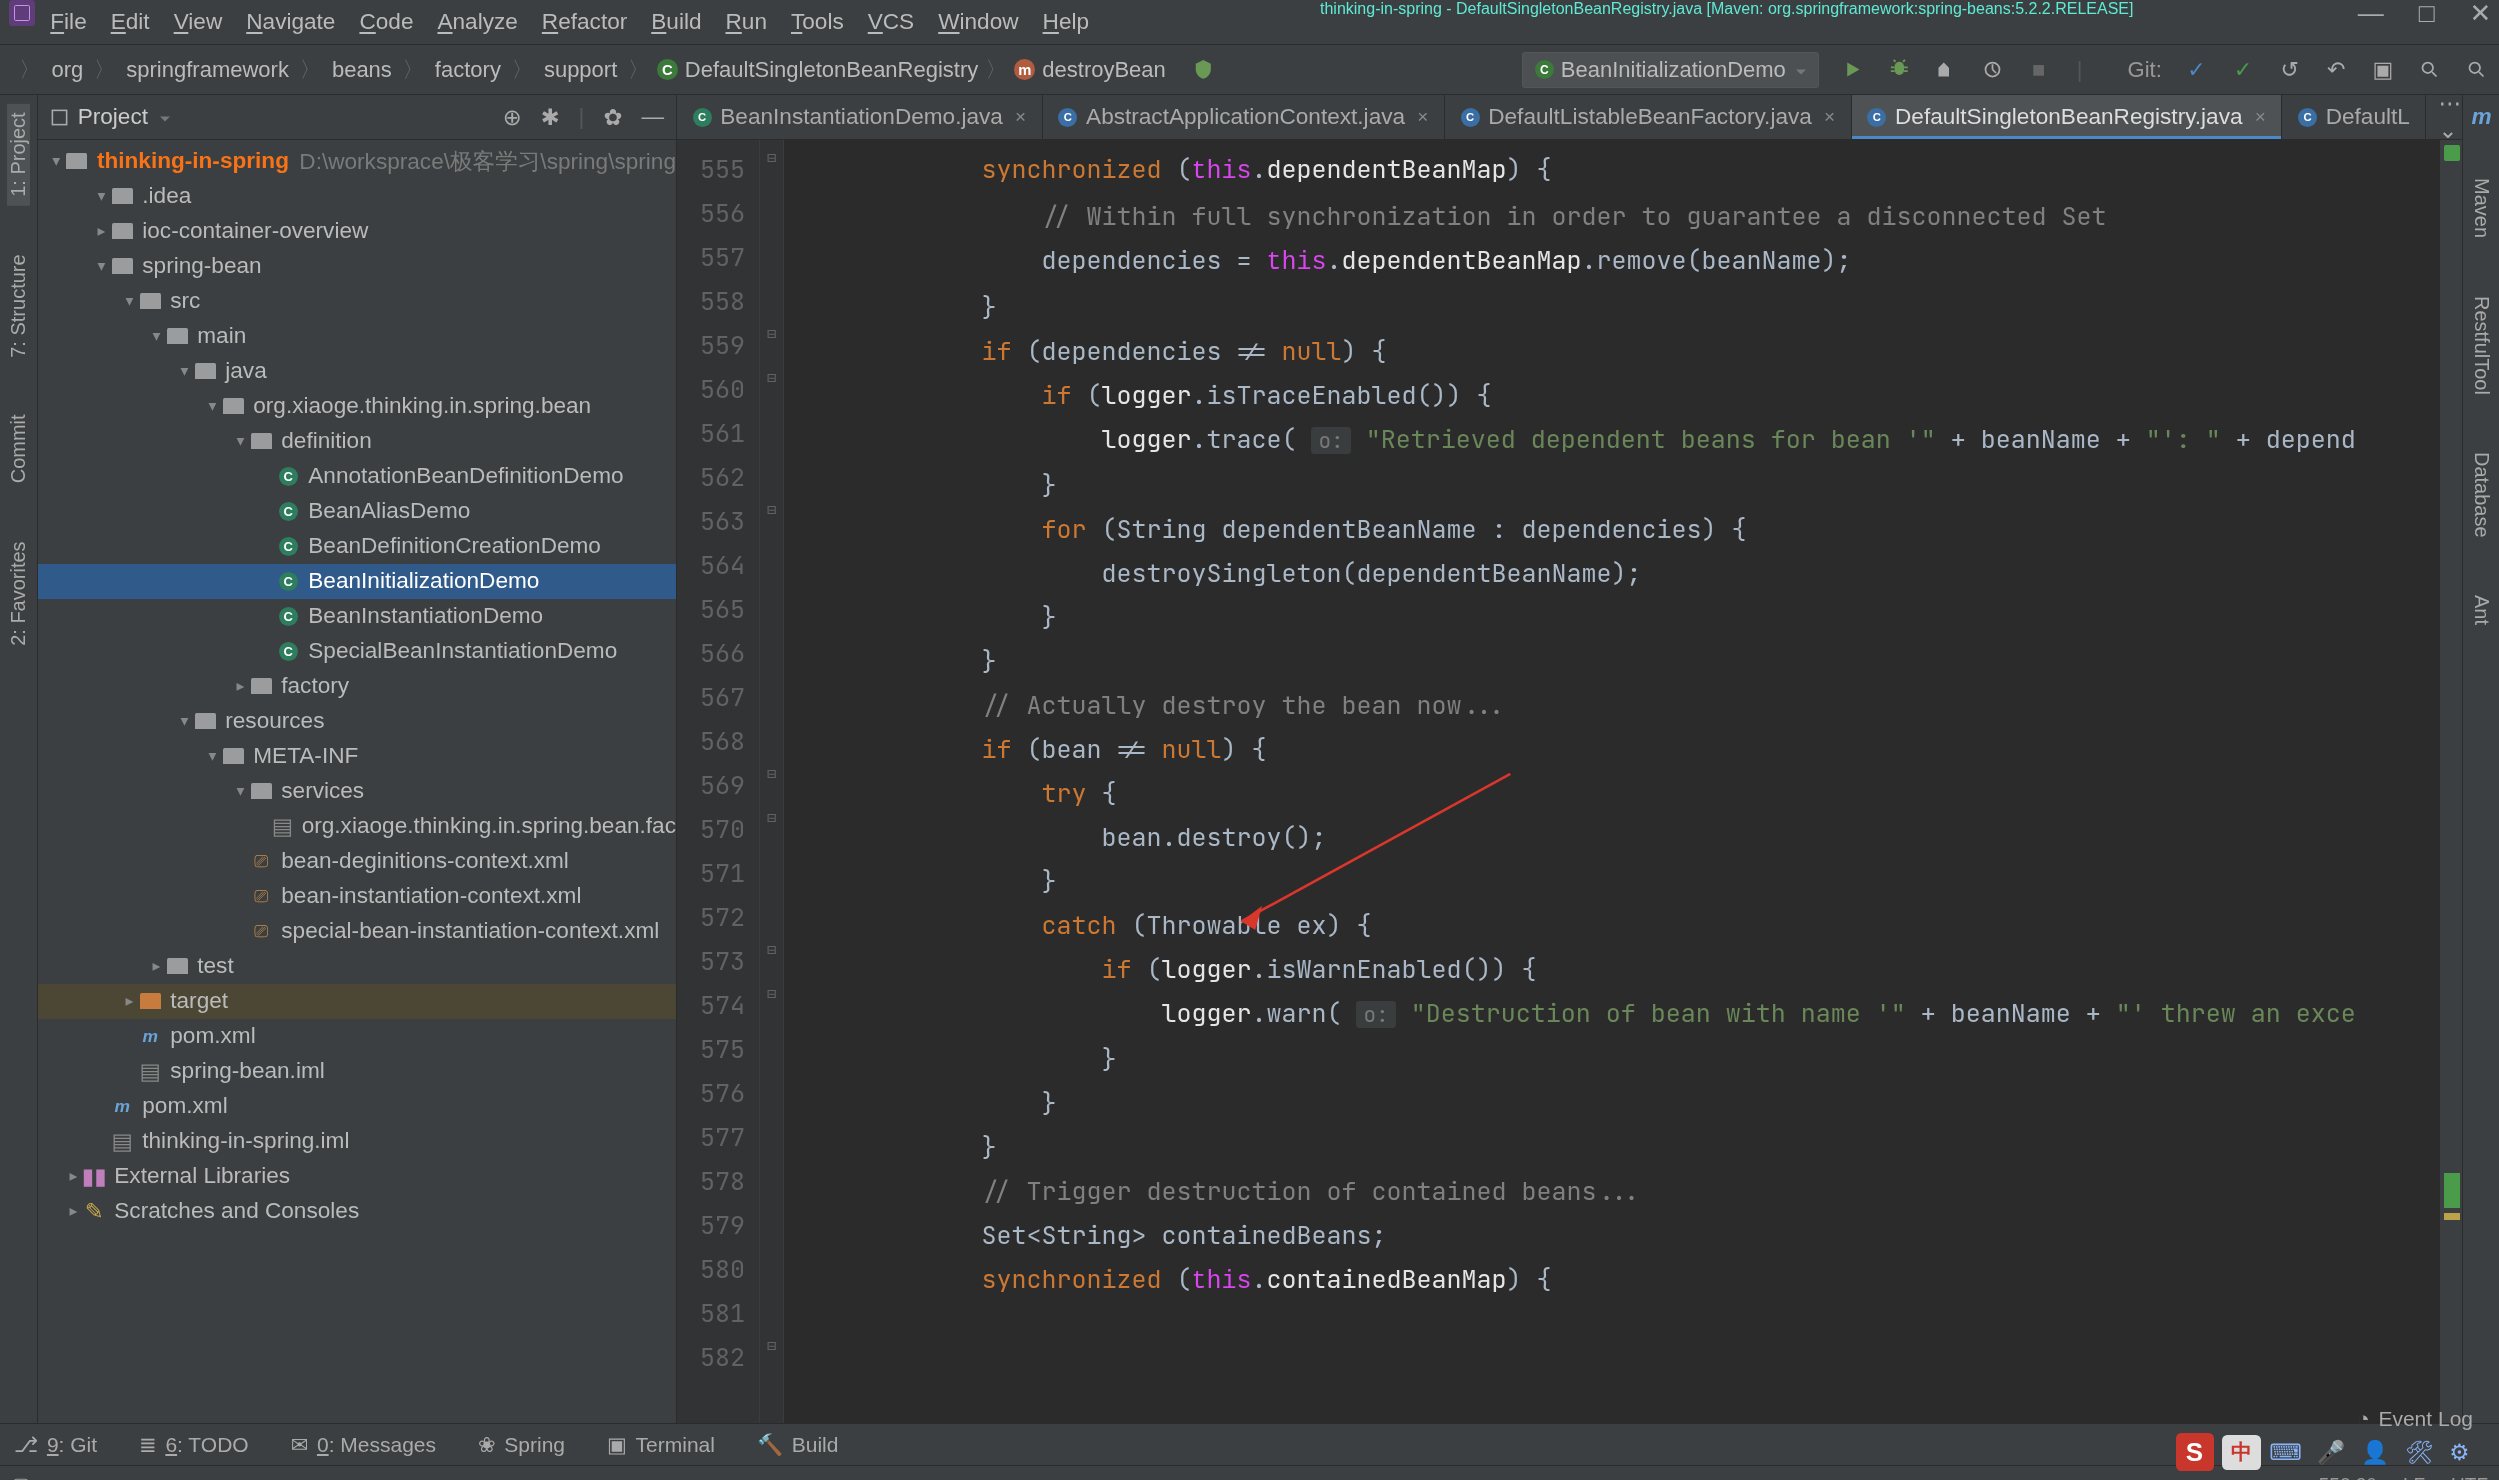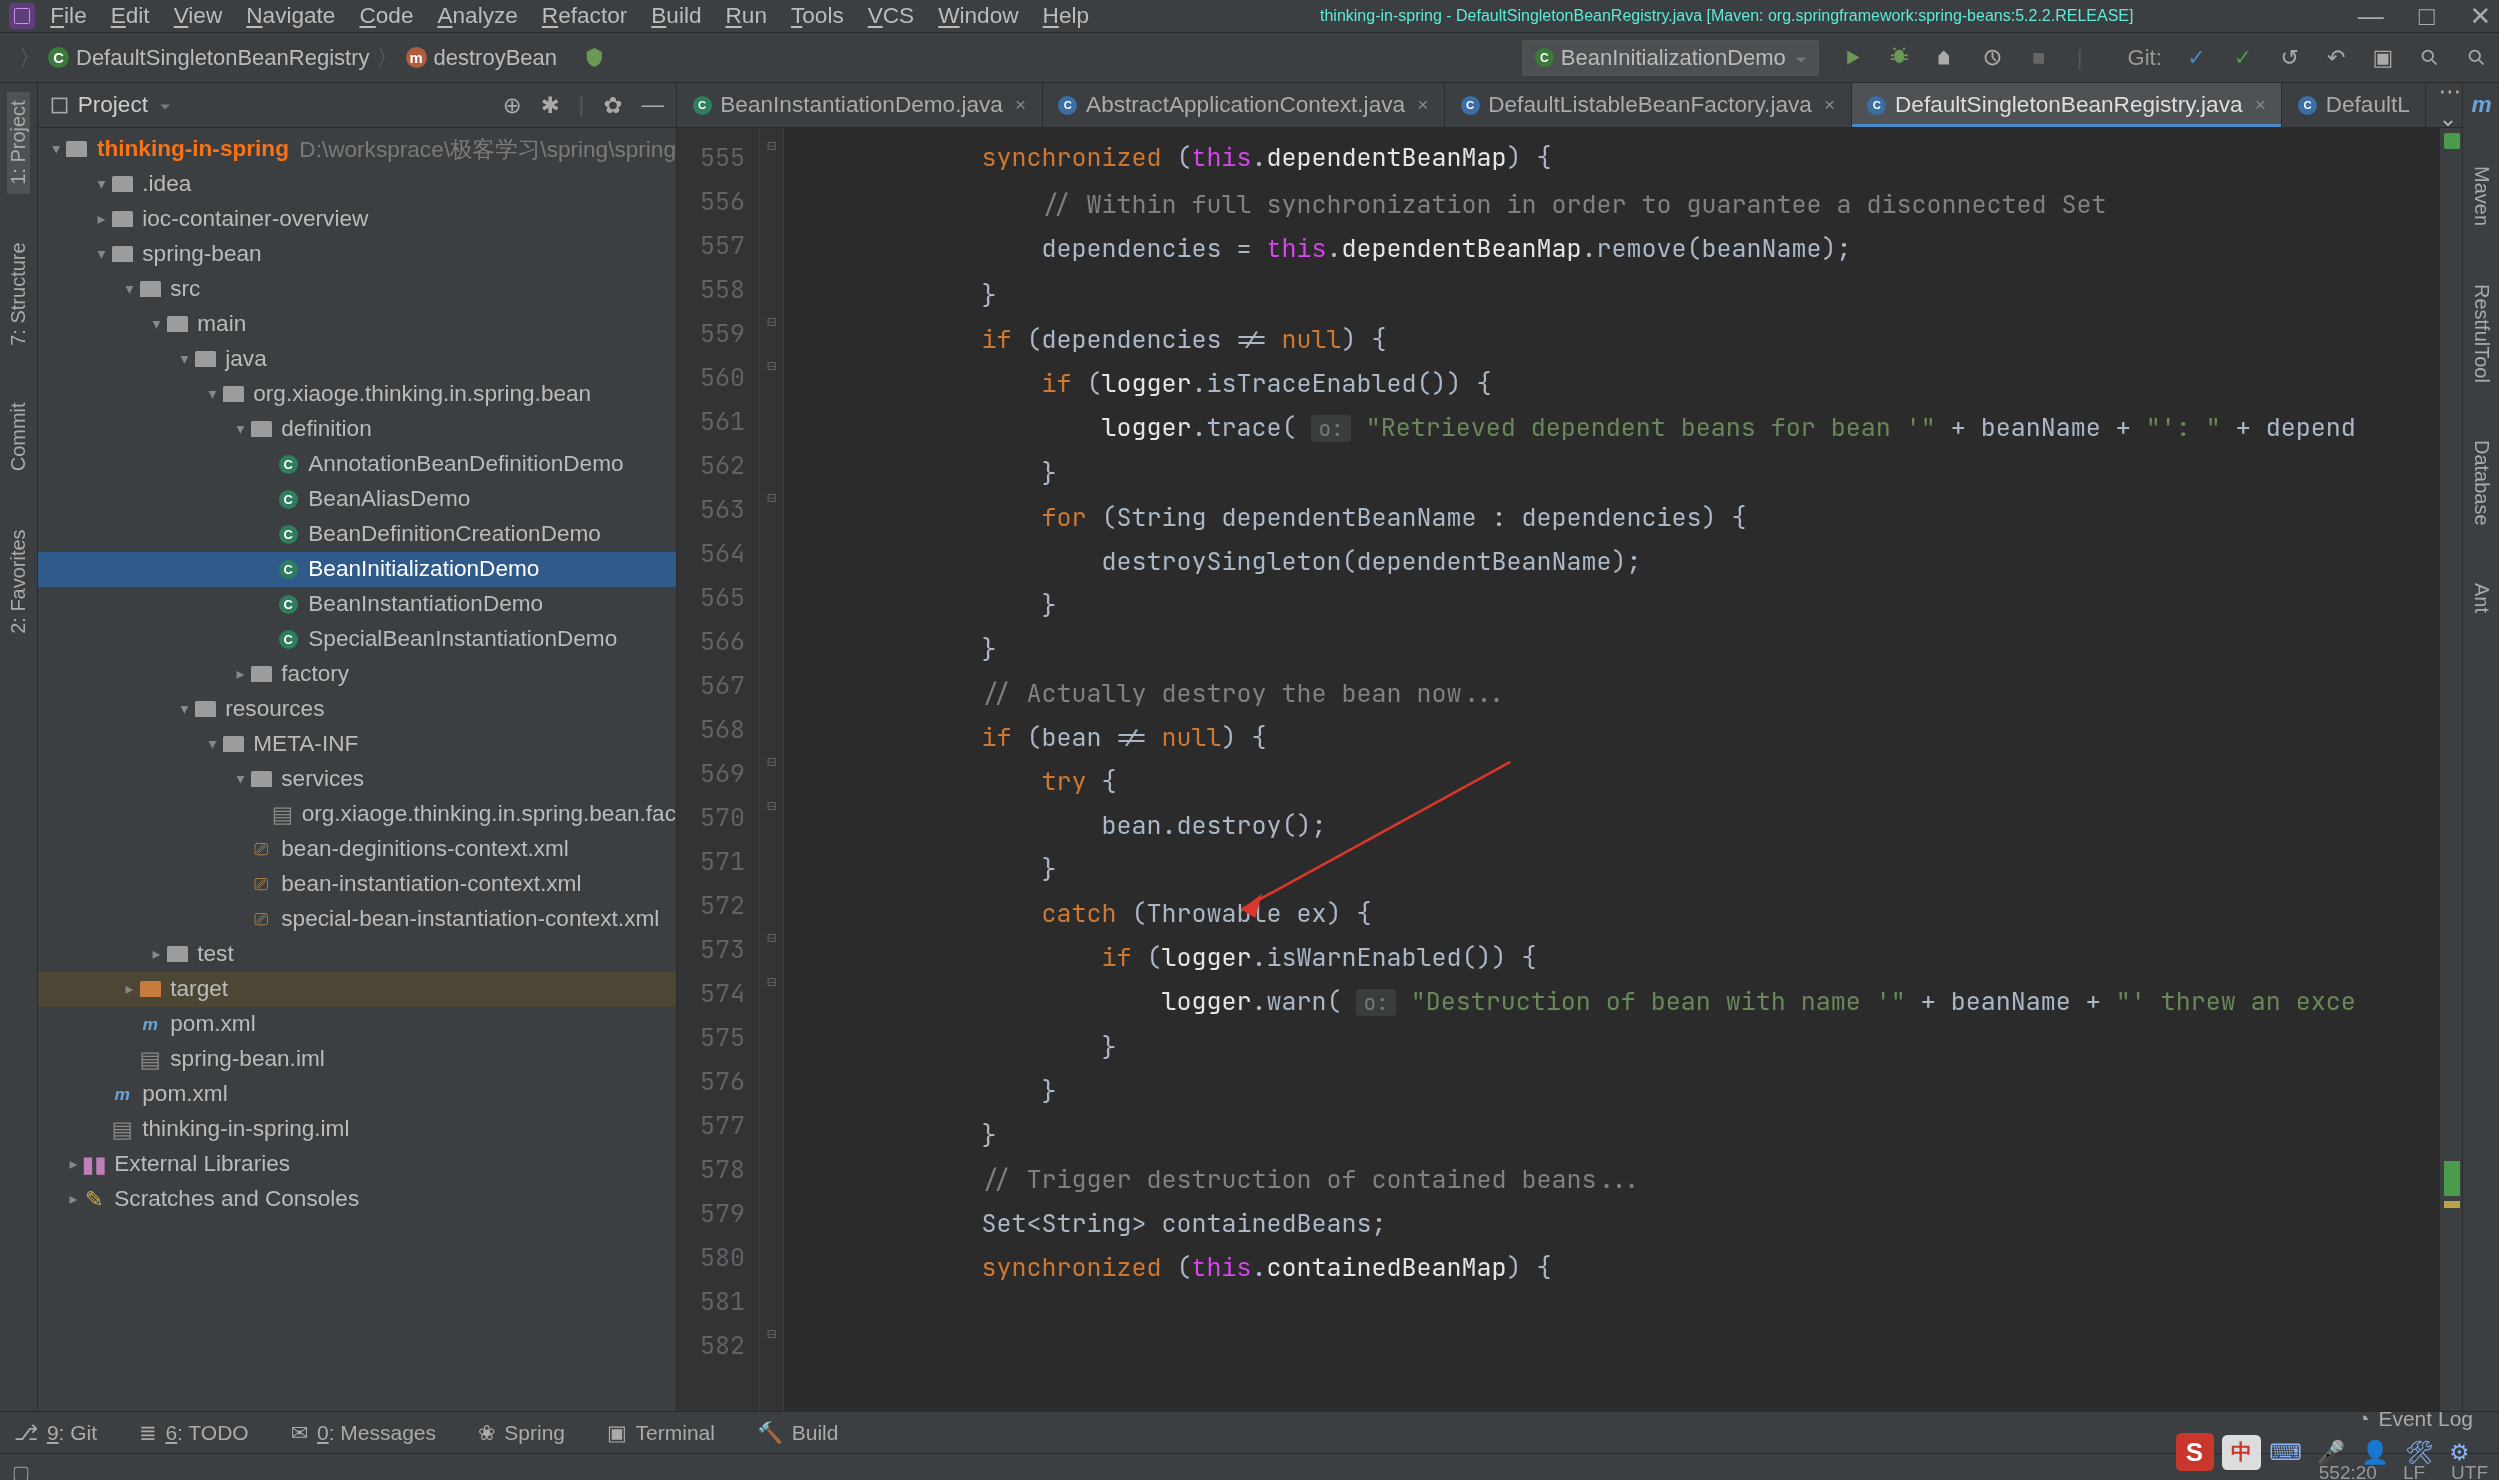--- a/index.html
+++ b/index.html
@@ -1,21 +1,21 @@
 <!DOCTYPE html>
 <html><head>
 <meta charset="utf-8">
 <style>
 * { margin:0; padding:0; box-sizing:border-box; }
 html,body { width:2500px; height:1481px; background:#3c3f41; font-family:"Segoe UI",Arial,sans-serif; font-size:22.6px; color:#bbb; overflow:hidden; }
 .row { display:flex; align-items:center; }
 svg { display:block; }
 
 
-.titlebar { height:33px; background:#3c3f41; display:flex; align-items:center; padding:0 8.7px; border-bottom:0.9px solid #2b2b2b; }
+.titlebar { height:45px; background:#3c3f41; display:flex; padding:0 8.7px; border-bottom:0.9px solid #2b2b2b; }
 .titlebar .app-icon { width:26px; height:26px; background:#5e3d7a; border-radius:3.5px; margin-right:15.6px; position:relative; }
 .titlebar .app-icon::after{content:"";position:absolute;inset:5.2px;border:1.7px solid #c792ea;border-radius:1.7px;}
 .menu-item { margin-right:24px; color:#bbb; cursor:pointer; }
 .menu-item u { text-decoration:underline; text-underline-offset:2.6px; }
 .title-text { flex:1; text-align:center; color:#5eead4; font-size:16px; }
 .win-btns { display:flex; gap:35px; margin-left:17.4px; }
 .win-btn { color:#aaa; cursor:pointer; font-size:26px; line-height:1; }
 
 
 .navbar { height:50px; background:#3c3f41; display:flex; align-items:center; padding:0 12px; border-bottom:0.9px solid #2b2b2b; font-size:22px; }
@@ -125,20 +125,21 @@
   <div class="title-text">thinking-in-spring - DefaultSingletonBeanRegistry.java [Maven: org.springframework:spring-beans:5.2.2.RELEASE]</div>
   <div class="win-btns">
     <span class="win-btn">—</span>
     <span class="win-btn">□</span>
     <span class="win-btn">✕</span>
   </div>
 </div>
 
 <div class="navbar">
   <span class="crumb-sep">〉</span>
+  <span id="crumb-pkgs"><span class="crumb">org</span><span class="crumb-sep">〉</span><span class="crumb">springframework</span><span class="crumb-sep">〉</span><span class="crumb">beans</span><span class="crumb-sep">〉</span><span class="crumb">factory</span><span class="crumb-sep">〉</span><span class="crumb">support</span><span class="crumb-sep">〉</span></span>
   <span class="crumb-pill">
       <span class="crumb-icon ci-c">C</span>
       <span>DefaultSingletonBeanRegistry</span>
     </span>
   <span class="crumb-sep">〉</span>
   <span class="crumb-pill">
       <span class="crumb-icon ci-m">m</span>
       <span>destroyBean</span>
     </span>
 

